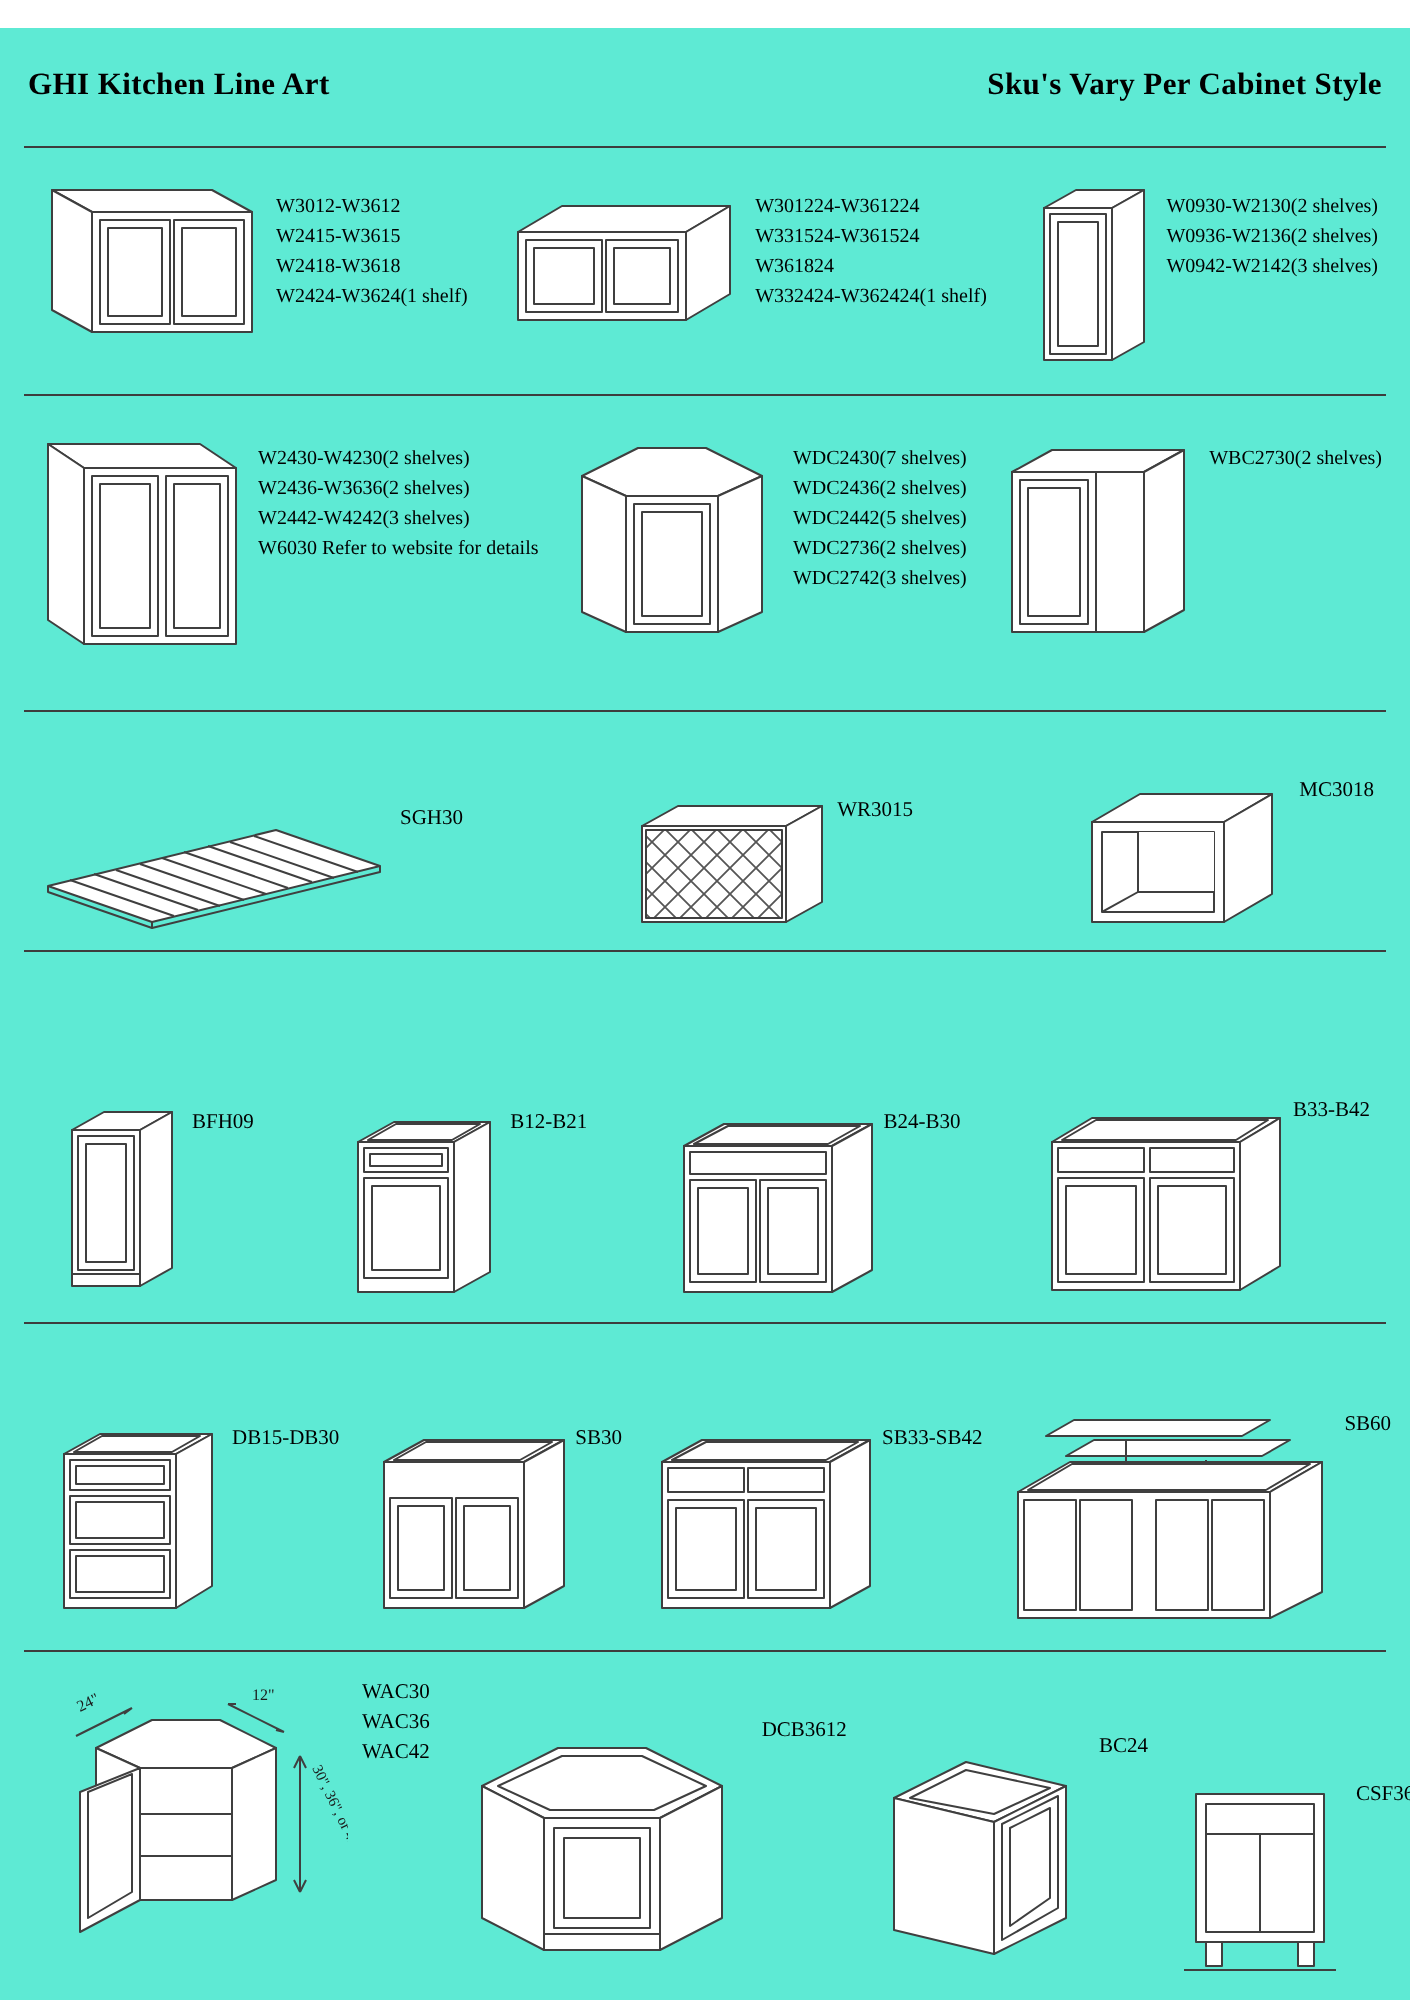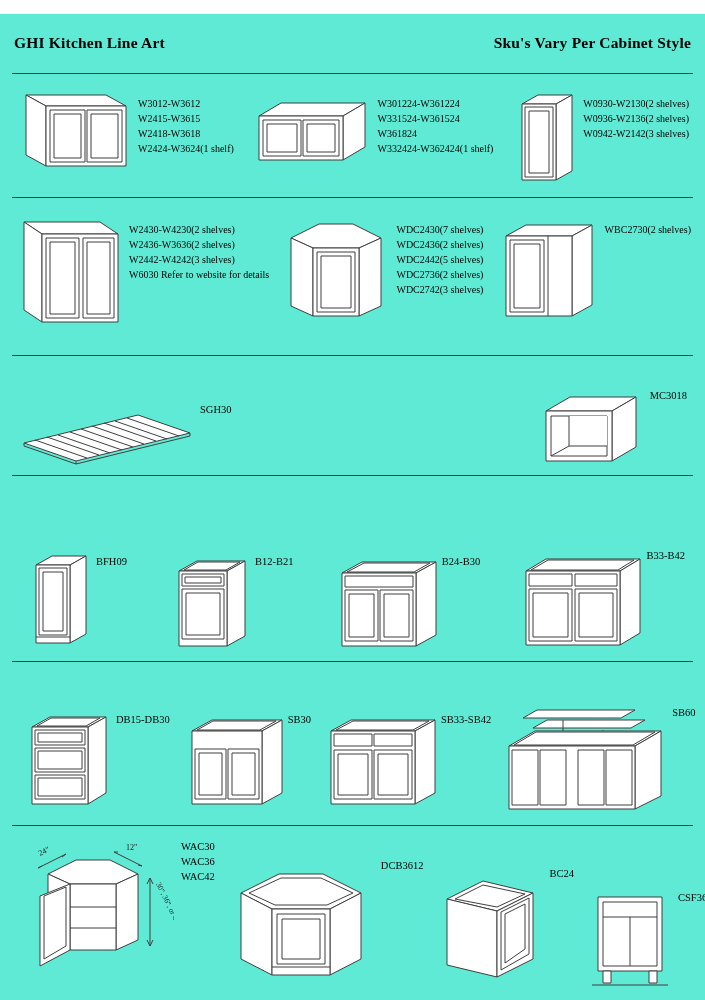--- a/index.html
+++ b/index.html
@@ -160,20 +160,36 @@
         <g stroke="#3f3f3f" fill="none" stroke-width="1" stroke-linejoin="round">
           <path d="M6,44 L120,16 L172,34 L58,62 Z" fill="#fff"></path>
           <path d="M6,44 L6,47 L58,65 L58,62"></path>
           <path d="M172,34 L172,37 L58,65"></path>
           <path d="M17,41 L69,59 M29,38 L81,56 M40,36 L92,54 M52,33 L104,51 M63,30 L115,48 M74,27 L126,45 M86,24 L138,42 M97,22 L149,40 M109,19 L161,37"></path>
         </g>
       </svg>
       <div class="cap">SGH30</div>
     </div>
 
+    <div class="fig">
+      <svg width="102" height="72" viewBox="0 0 102 72">
+        <defs>
+          <pattern id="lat" width="13" height="13" patternUnits="userSpaceOnUse">
+            <path d="M0,13 L13,0 M0,0 L13,13" stroke="#555" stroke-width="0.9" fill="none"></path>
+          </pattern>
+        </defs>
+        <g stroke="#3f3f3f" fill="#fff" stroke-width="1" stroke-linejoin="round">
+          <path d="M8,18 L80,18 L98,8 L26,8 Z"></path>
+          <path d="M80,18 L98,8 L98,56 L80,66 Z"></path>
+          <rect x="8" y="18" width="72" height="48"></rect>
+          <rect x="10" y="20" width="68" height="44" fill="url(#lat)"></rect>
+        </g>
+      </svg>
+      <div class="cap">WR3015</div>
+    </div>
 
 
     <div class="fig">
       <svg width="108" height="82" viewBox="0 0 108 82">
         <defs>
             <clipPath id="mcclip">
               <rect x="13" y="31" width="56" height="40"></rect>
             </clipPath>
           </defs>
         <g stroke="#3f3f3f" fill="#fff" stroke-width="1" stroke-linejoin="round">

